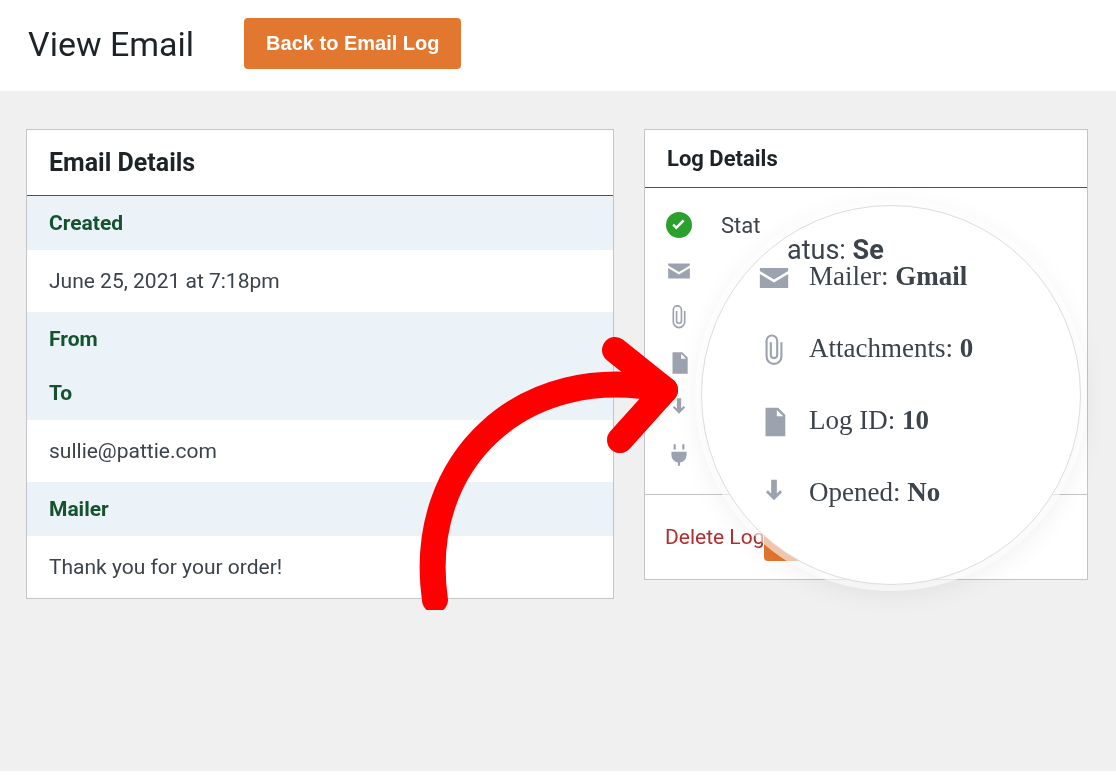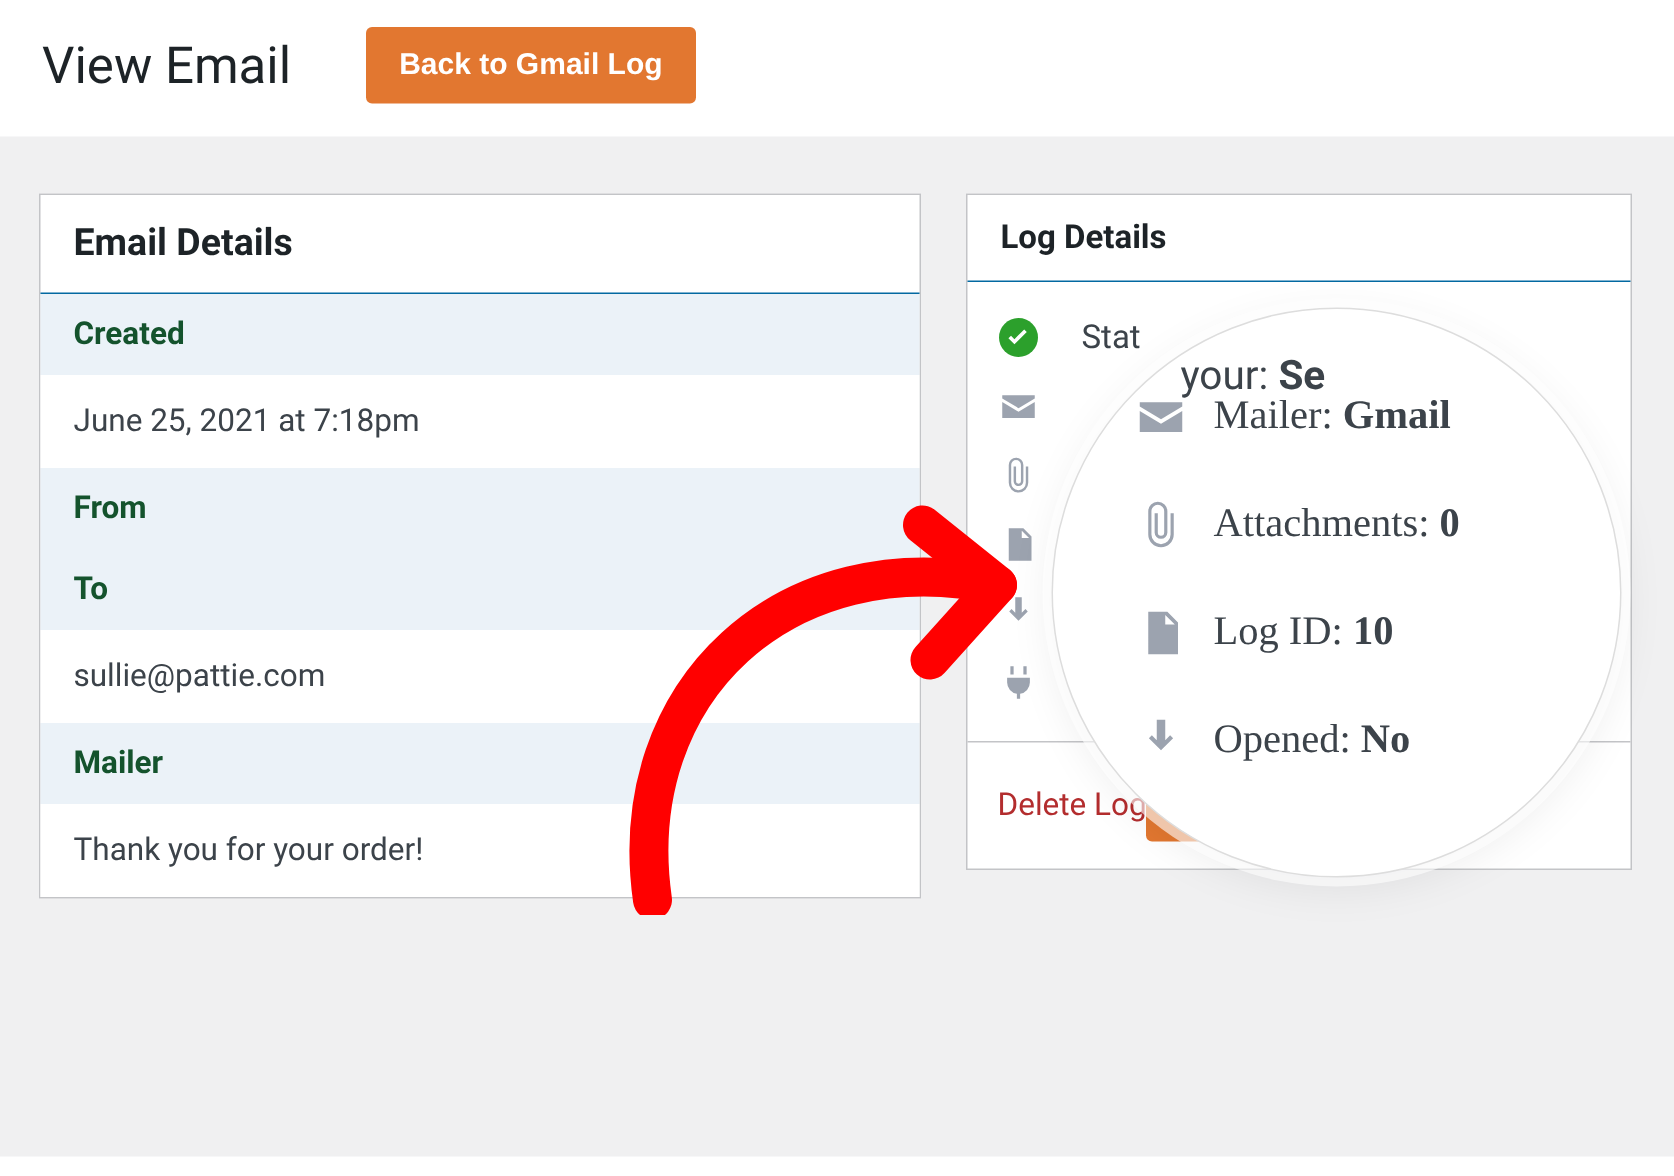--- a/index.html
+++ b/index.html
@@ -46,21 +46,21 @@
 
 
 .arrow { position: absolute; top: 320px; left: 405px; width: 340px; height: 290px; pointer-events: none; }
 .arrow svg { width: 100%; height: 100%; }
 </style>
 </head>
 <body>
 
 <div class="header">
   <h1 class="page-title">View Email</h1>
-  <button class="btn btn-orange">Back to Gmail Log</button>
+  <button class="btn btn-orange">Back to Email Log</button>
 </div>
 
 <div class="content">
 
   <div class="panel panel-left">
     <div class="panel-head">Email Details</div>
     <div class="row-label">Created</div>
     <div class="row-value">June 25, 2021 at 7:18pm</div>
     <div class="row-label">From</div>
     <div class="row-label">To</div>
@@ -127,21 +127,21 @@
     <div class="panel-foot">
       <span class="delete-link">Delete Log</span>
       <button class="btn btn-orange small">View Email</button>
     </div>
   </div>
 
 </div>
 
 <div class="mag">
   <div class="mag-top">
-    <span>your:</span> <b>Se</b>
+    <span>atus:</span> <b>Se</b>
   </div>
   <div class="mag-row first">
     <span class="mag-icon">
       <svg viewBox="0 0 24 24">
           <path d="M22 5H2v2l10 6 10-6V5zm0 4.2-10 6-10-6V19h20V9.2z"></path>
         </svg>
     </span>
     <span class="mag-text">
       <span>Mailer:</span> <b>Gmail</b>
     </span>

